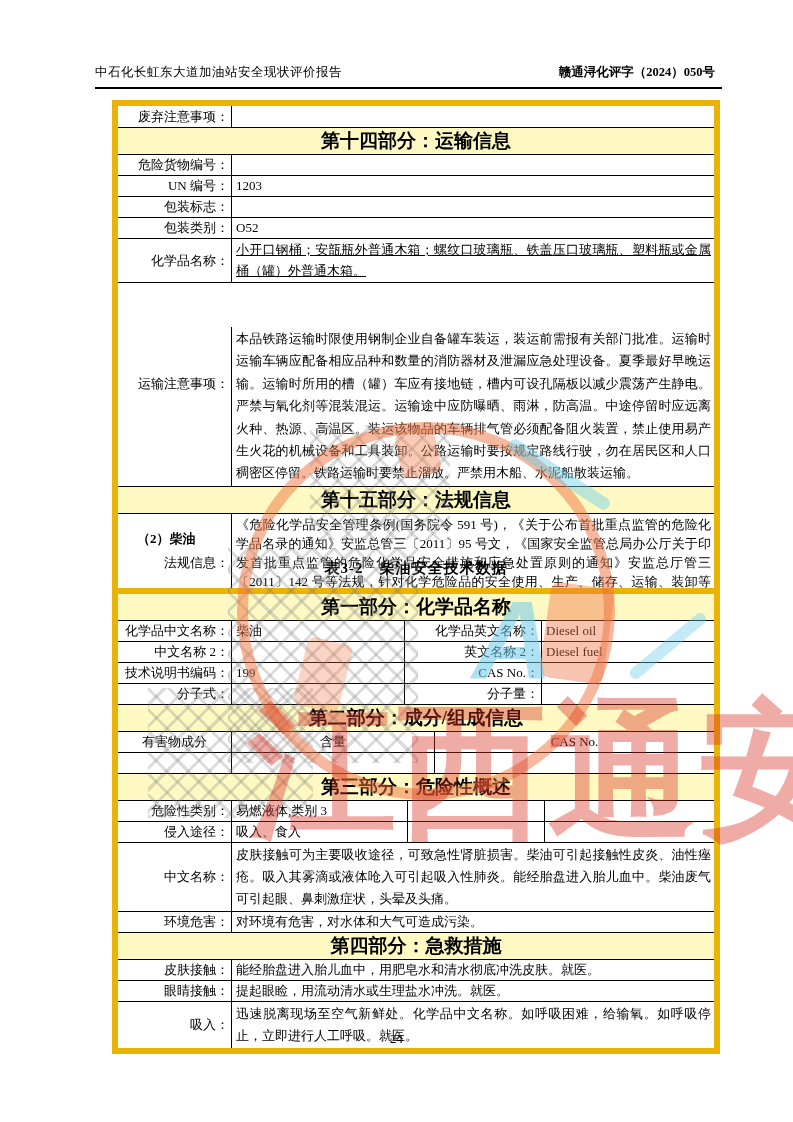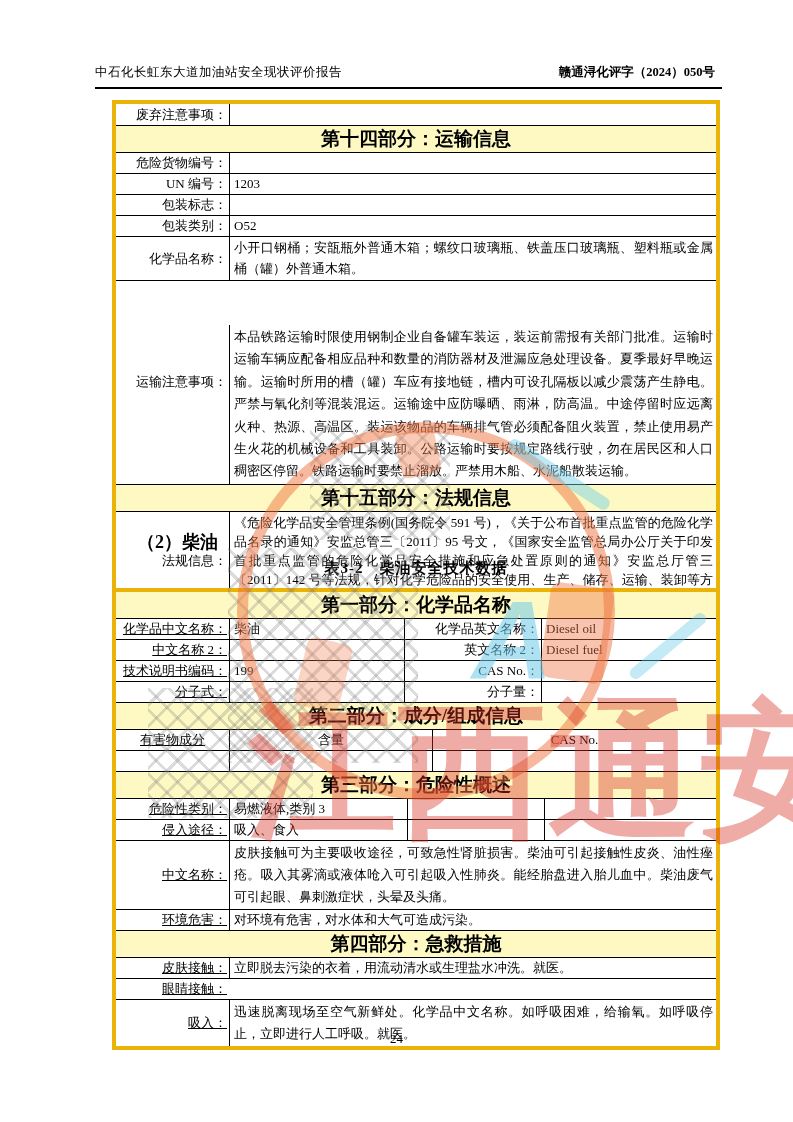--- a/index.html
+++ b/index.html
@@ -6,43 +6,43 @@
   body{
     width:793px;height:1122px;position:relative;background:#ffffff;
     font-family:"Liberation Serif","DejaVu Serif",serif;color:#000;overflow:hidden;
   }
   .page{position:absolute;inset:0;background:#fff;}
   
   .hdr-l{position:absolute;left:95px;top:64px;font-size:12.5px;letter-spacing:0.5px;white-space:nowrap;font-family:Liberation Serif, serif;}
   .hdr-r{position:absolute;right:78px;top:64px;font-size:12.5px;font-weight:bold;white-space:nowrap;}
   .rule{position:absolute;left:95px;top:87px;width:627px;height:2px;background:#000;}
   
-  .tbl{position:absolute;left:112px;width:608px;border:4px solid #eab308;box-sizing:border-box;font-size:13px;background:transparent;}
+  .tbl{position:absolute;left:112px;width:608px;border:6px solid #eab308;box-sizing:border-box;font-size:13px;background:transparent;}
   .t1{top:100px;}
   .t2{top:588px;}
   .row{display:flex;border-top:1px solid #000;box-sizing:border-box;min-height:21px;}
   .row:first-child{border-top:none;}
   .cell{box-sizing:border-box;border-left:1px solid #000;display:flex;align-items:center;overflow:hidden;}
   .cell:first-child{border-left:none;}
   .lbl{width:113px;justify-content:flex-end;text-align:right;padding:1px 2px 1px 1px;}
   .val{flex:1;padding:1px 2px 1px 4px;}
   .multi{display:block;padding:1px 3px 1px 4px;line-height:21px;text-align:justify;}
-  .lh-pack{line-height:20.5px;}
+  .lh-pack{line-height:20.5px;text-decoration:underline;}
   .lh-trans{line-height:22.4px;margin-top:44px;}
   .lh-law{line-height:19.2px;}
   .lh-health{line-height:22px;}
   .sec{width:100%;justify-content:center;background:#fef9c3;font-weight:bold;font-size:19px;}
   
-  .w1{width:113px;text-decoration:underline;}
+  .w1{width:113px;}
   .w2{width:203px;}
   .w3{width:137px;}
   .w4{flex:1;}
   .cen{justify-content:center;text-align:center;}
   
-  .sub-heading{position:absolute;left:137px;top:530px;font-size:18px;font-weight:bold;}
+  .sub-heading{position:absolute;left:137px;top:530px;font-size:13px;font-weight:bold;}
   .tbl-title{position:absolute;left:112px;top:559px;width:608px;text-align:center;font-size:15px;font-weight:bold;letter-spacing:1px;}
   .footer{position:absolute;left:0;top:1031px;width:793px;text-align:center;font-size:13px;}
   
   .wm{position:absolute;inset:0;pointer-events:none;z-index:10;}
   .wm-circle{
     position:absolute;left:237px;top:422px;width:356px;height:356px;border-radius:50%;
     border:11px solid rgba(238,115,64,0.50);
   }
   .wm-blob1{position:absolute;left:545px;top:585px;width:64px;height:96px;background:rgba(238,115,64,0.42);border-radius:10px;transform:rotate(8deg);}
   .wm-blob2{position:absolute;left:398px;top:430px;width:40px;height:46px;background:rgba(238,115,64,0.38);border-radius:8px;transform:rotate(-12deg);}
@@ -189,24 +189,25 @@
     <div class="row">
       <div class="cell lbl w1">环境危害：</div>
       <div class="cell val">对环境有危害，对水体和大气可造成污染。</div>
     </div>
 
     <div class="row">
       <div class="cell sec">第四部分：急救措施</div>
     </div>
     <div class="row">
       <div class="cell lbl w1">皮肤接触：</div>
-      <div class="cell val">立即脱去污染的衣着，用流动清水或生理盐水冲洗。就医。</div>
+      <div class="cell val">能经胎盘进入胎儿血中，用肥皂水和清水彻底冲洗皮肤。就医。</div>
     </div>
     <div class="row">
       <div class="cell lbl w1">眼睛接触：</div>
+      <div class="cell val">提起眼睑，用流动清水或生理盐水冲洗。就医。</div>
     </div>
     <div class="row">
       <div class="cell lbl w1">吸入：</div>
       <div class="cell val multi lh-health">迅速脱离现场至空气新鲜处。化学品中文名称。如呼吸困难，给输氧。如呼吸停止，立即进行人工呼吸。就医。</div>
     </div>
   </div>
 
   <div class="footer">24</div>
 
   <div class="wm">

